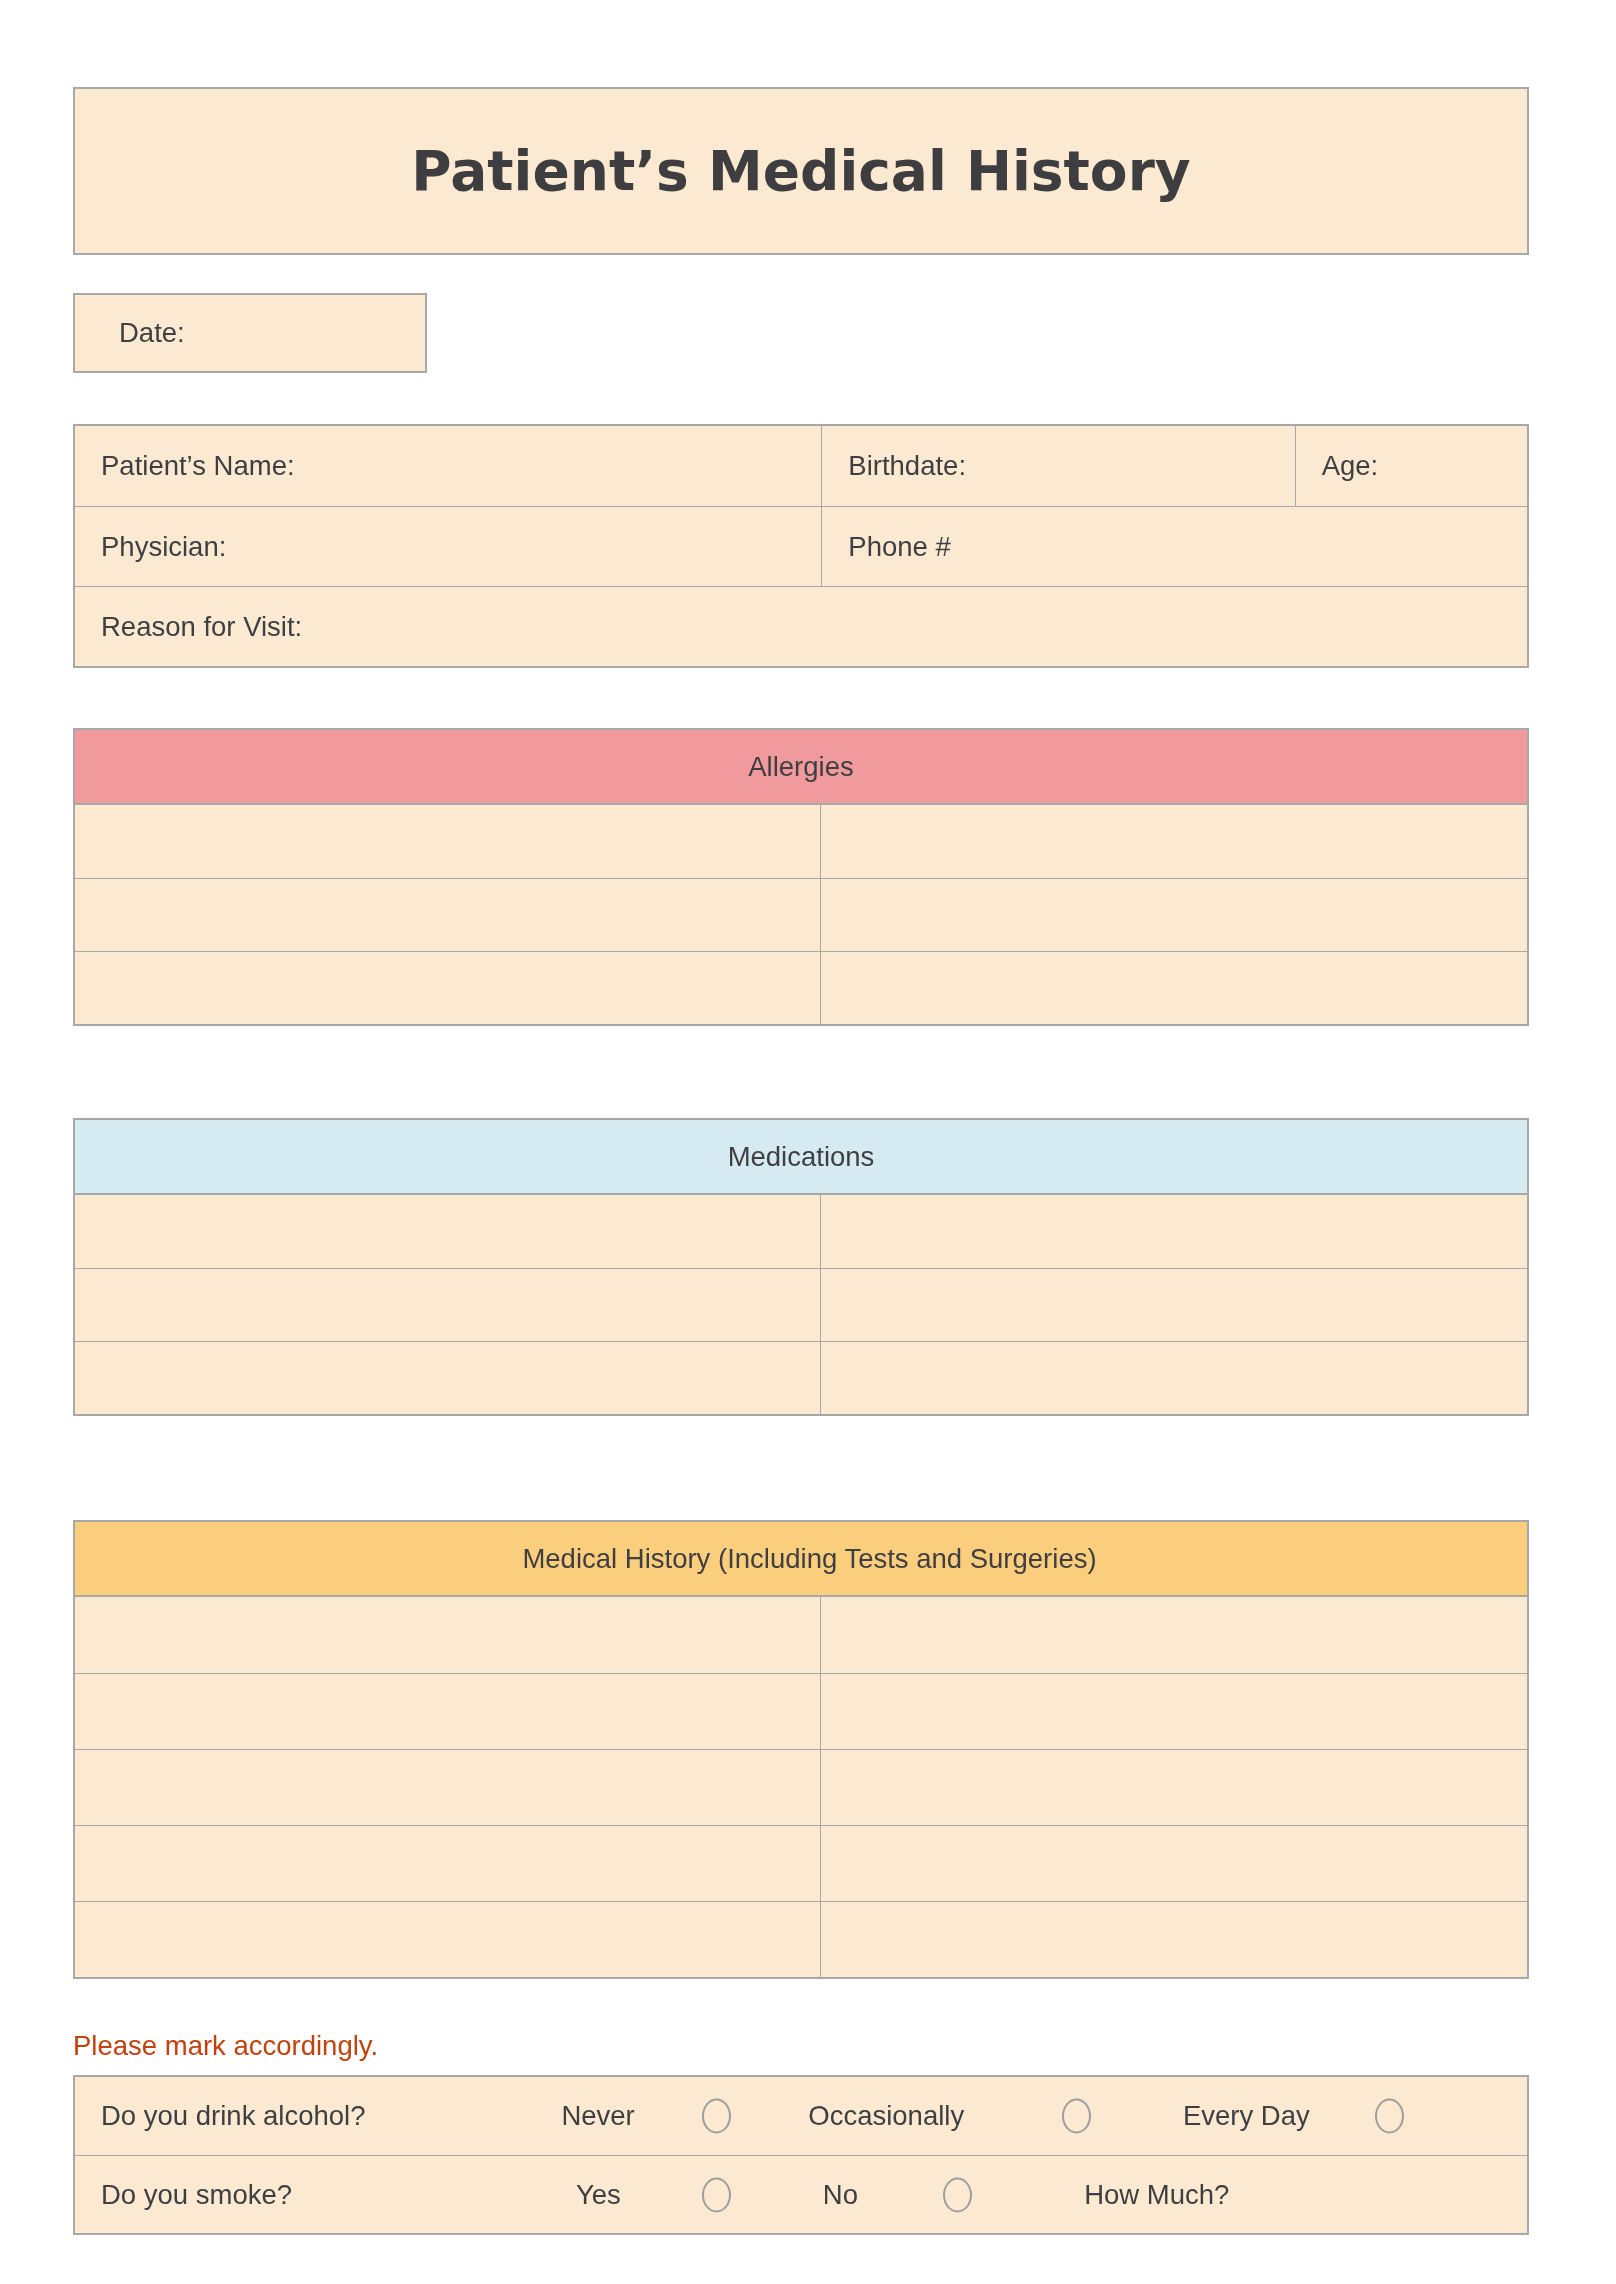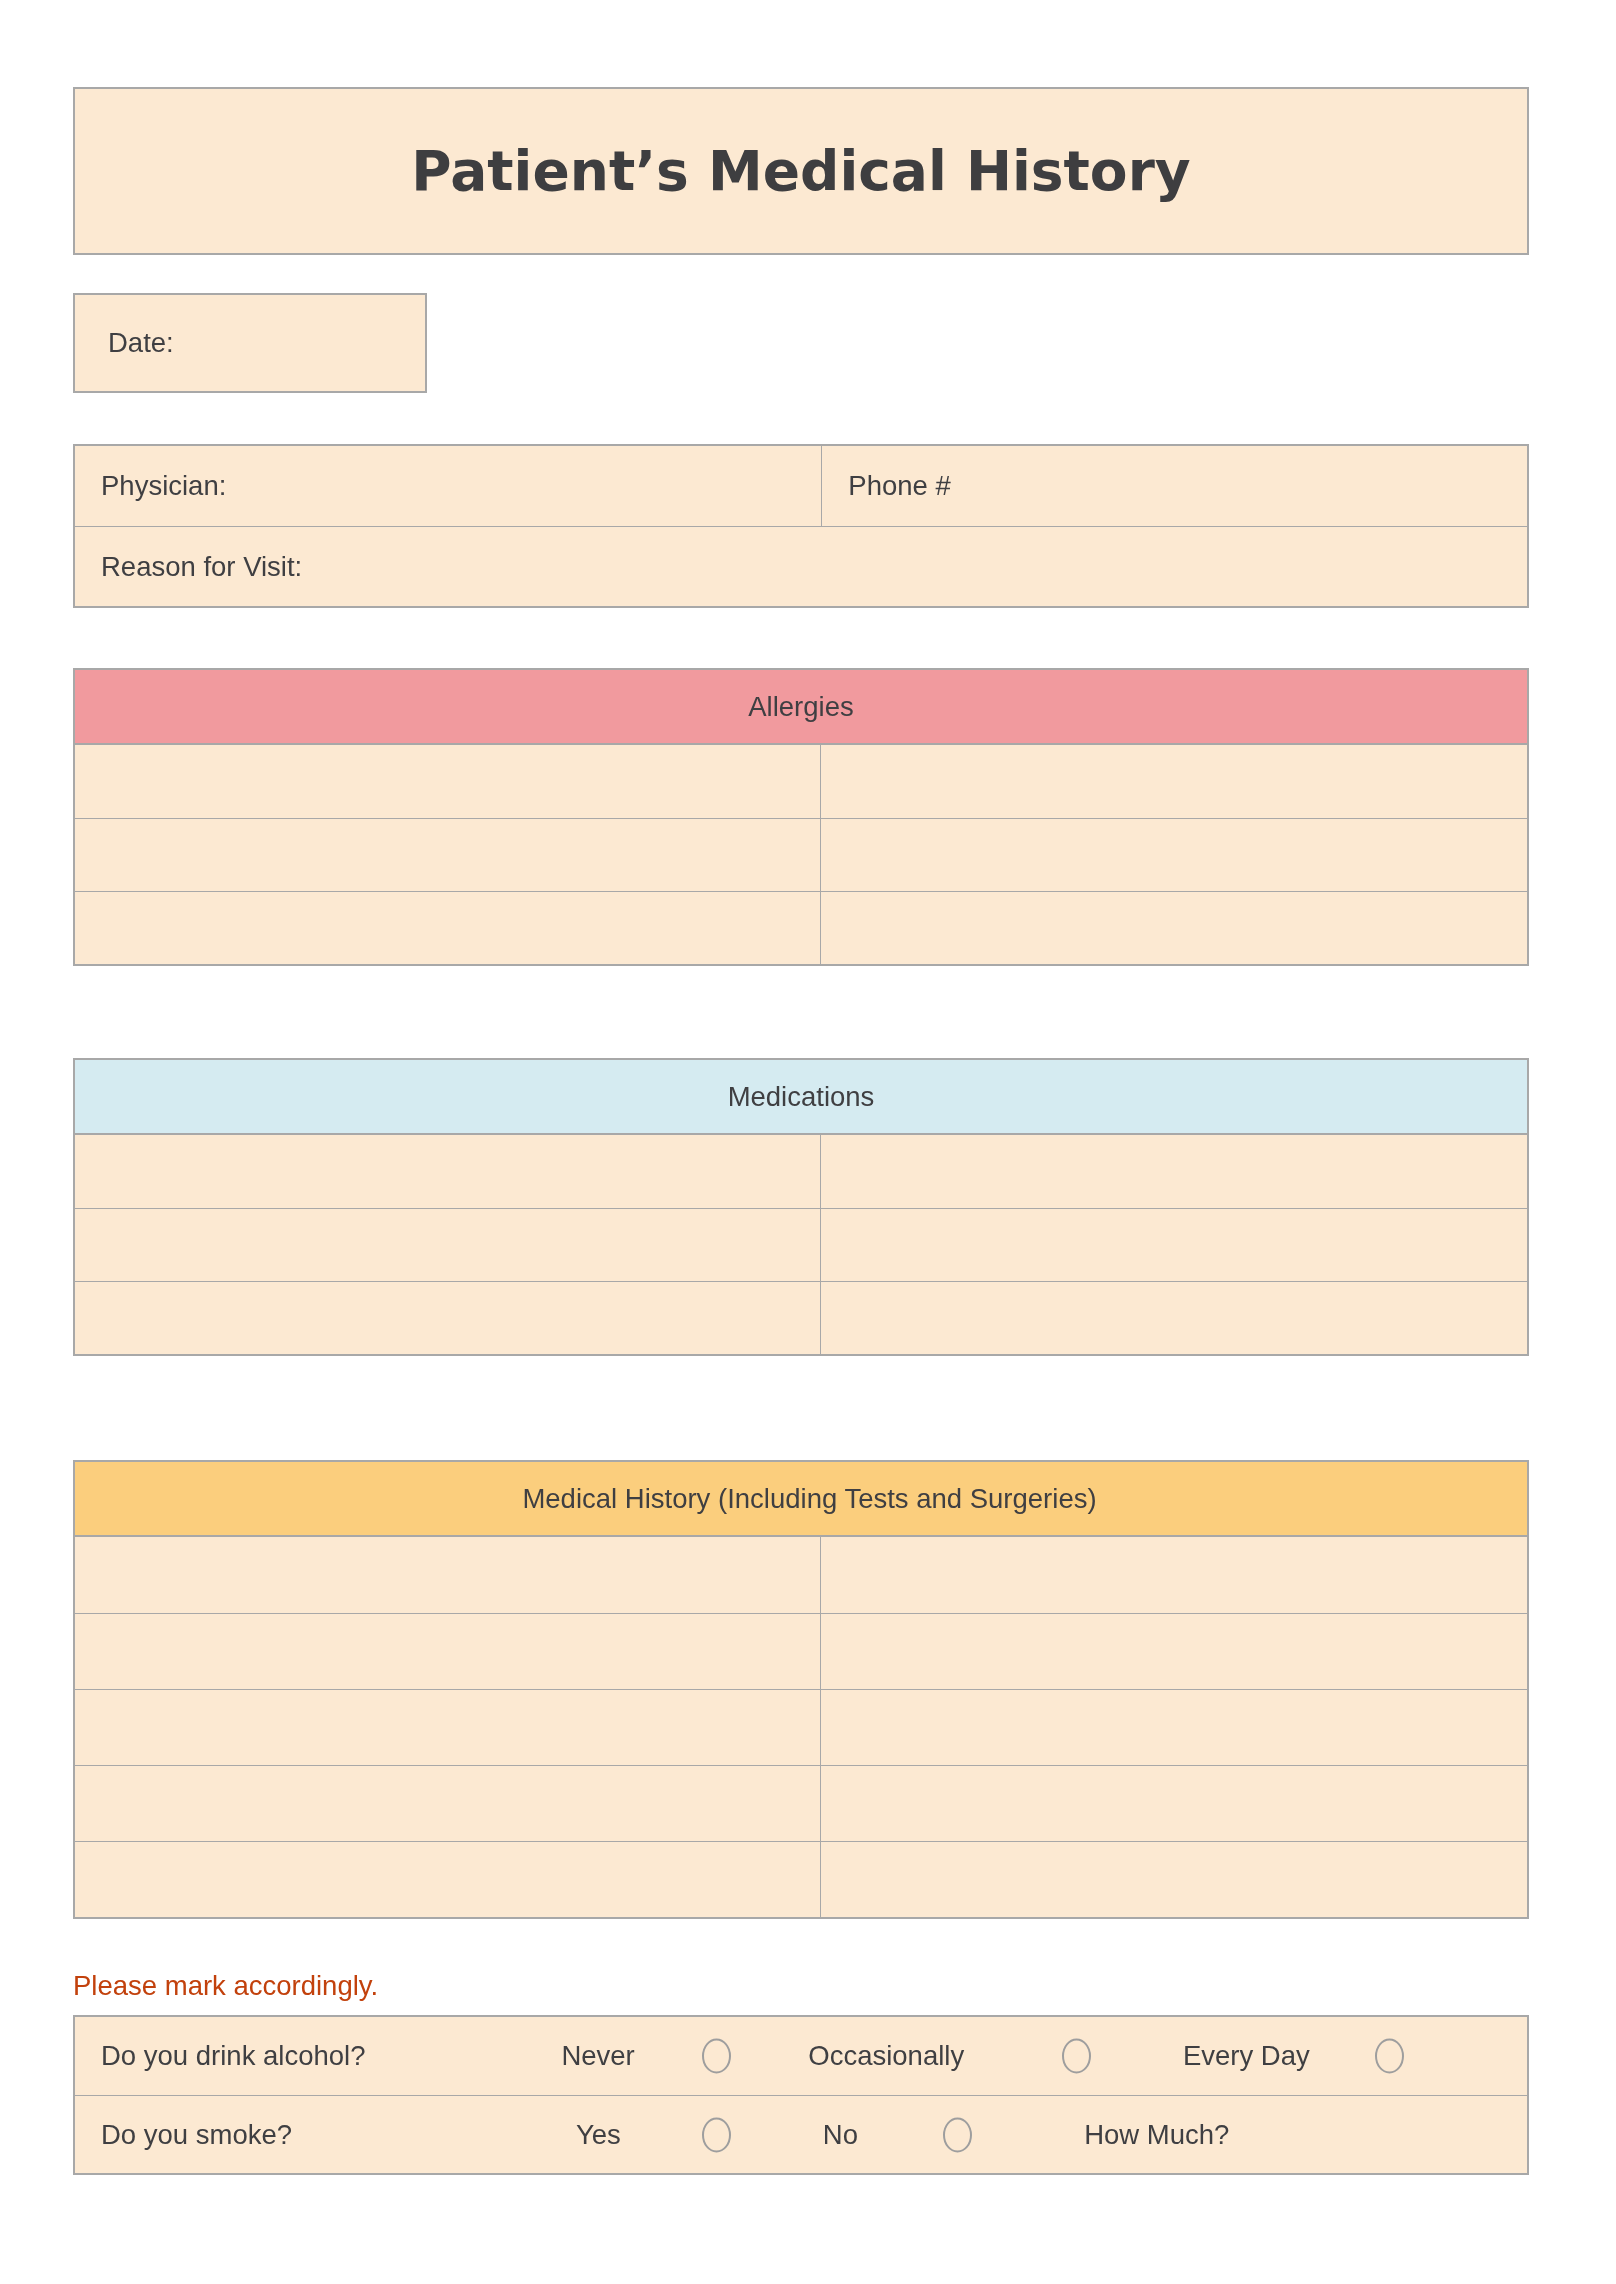--- a/index.html
+++ b/index.html
@@ -24,23 +24,23 @@
     background:var(--cell);
     border:2.8px solid var(--border);
     display:flex;align-items:center;justify-content:center;
   }
   .title-box h1{
     font-family:"DejaVu Sans","Liberation Sans",sans-serif;
     font-weight:700;font-size:55px;letter-spacing:0px;color:#3e3e40;
   }
   
   .date-box{
-    margin-top:38px;width:354px;height:100px;
+    margin-top:38px;width:354px;height:80px;
     background:var(--cell);border:2.8px solid var(--border);
-    display:flex;align-items:center;padding-left:33px;
+    display:flex;align-items:center;padding-left:44px;
     font-size:27.5px;
   }
   
   .info-table{
     margin-top:51px;border:2.8px solid var(--border);background:var(--cell);
   }
   .info-row{display:flex;height:80px;}
   .info-row + .info-row{border-top:1.8px solid var(--border);}
   .info-cell{
     display:flex;align-items:center;padding-left:26px;
@@ -91,20 +91,31 @@
 
   <div class="title-box">
     <h1>Patient’s Medical History</h1>
   </div>
 
   <div class="date-box">
     <span>Date:</span>
   </div>
 
   <div class="info-table">
+    <div class="info-row">
+      <div class="info-cell w-name">
+        <span>Patient’s Name:</span>
+      </div>
+      <div class="info-cell w-birth">
+        <span>Birthdate:</span>
+      </div>
+      <div class="info-cell w-age">
+        <span>Age:</span>
+      </div>
+    </div>
     <div class="info-row">
       <div class="info-cell w-half">
         <span>Physician:</span>
       </div>
       <div class="info-cell w-rest">
         <span>Phone #</span>
       </div>
     </div>
     <div class="info-row">
       <div class="info-cell w-full">

